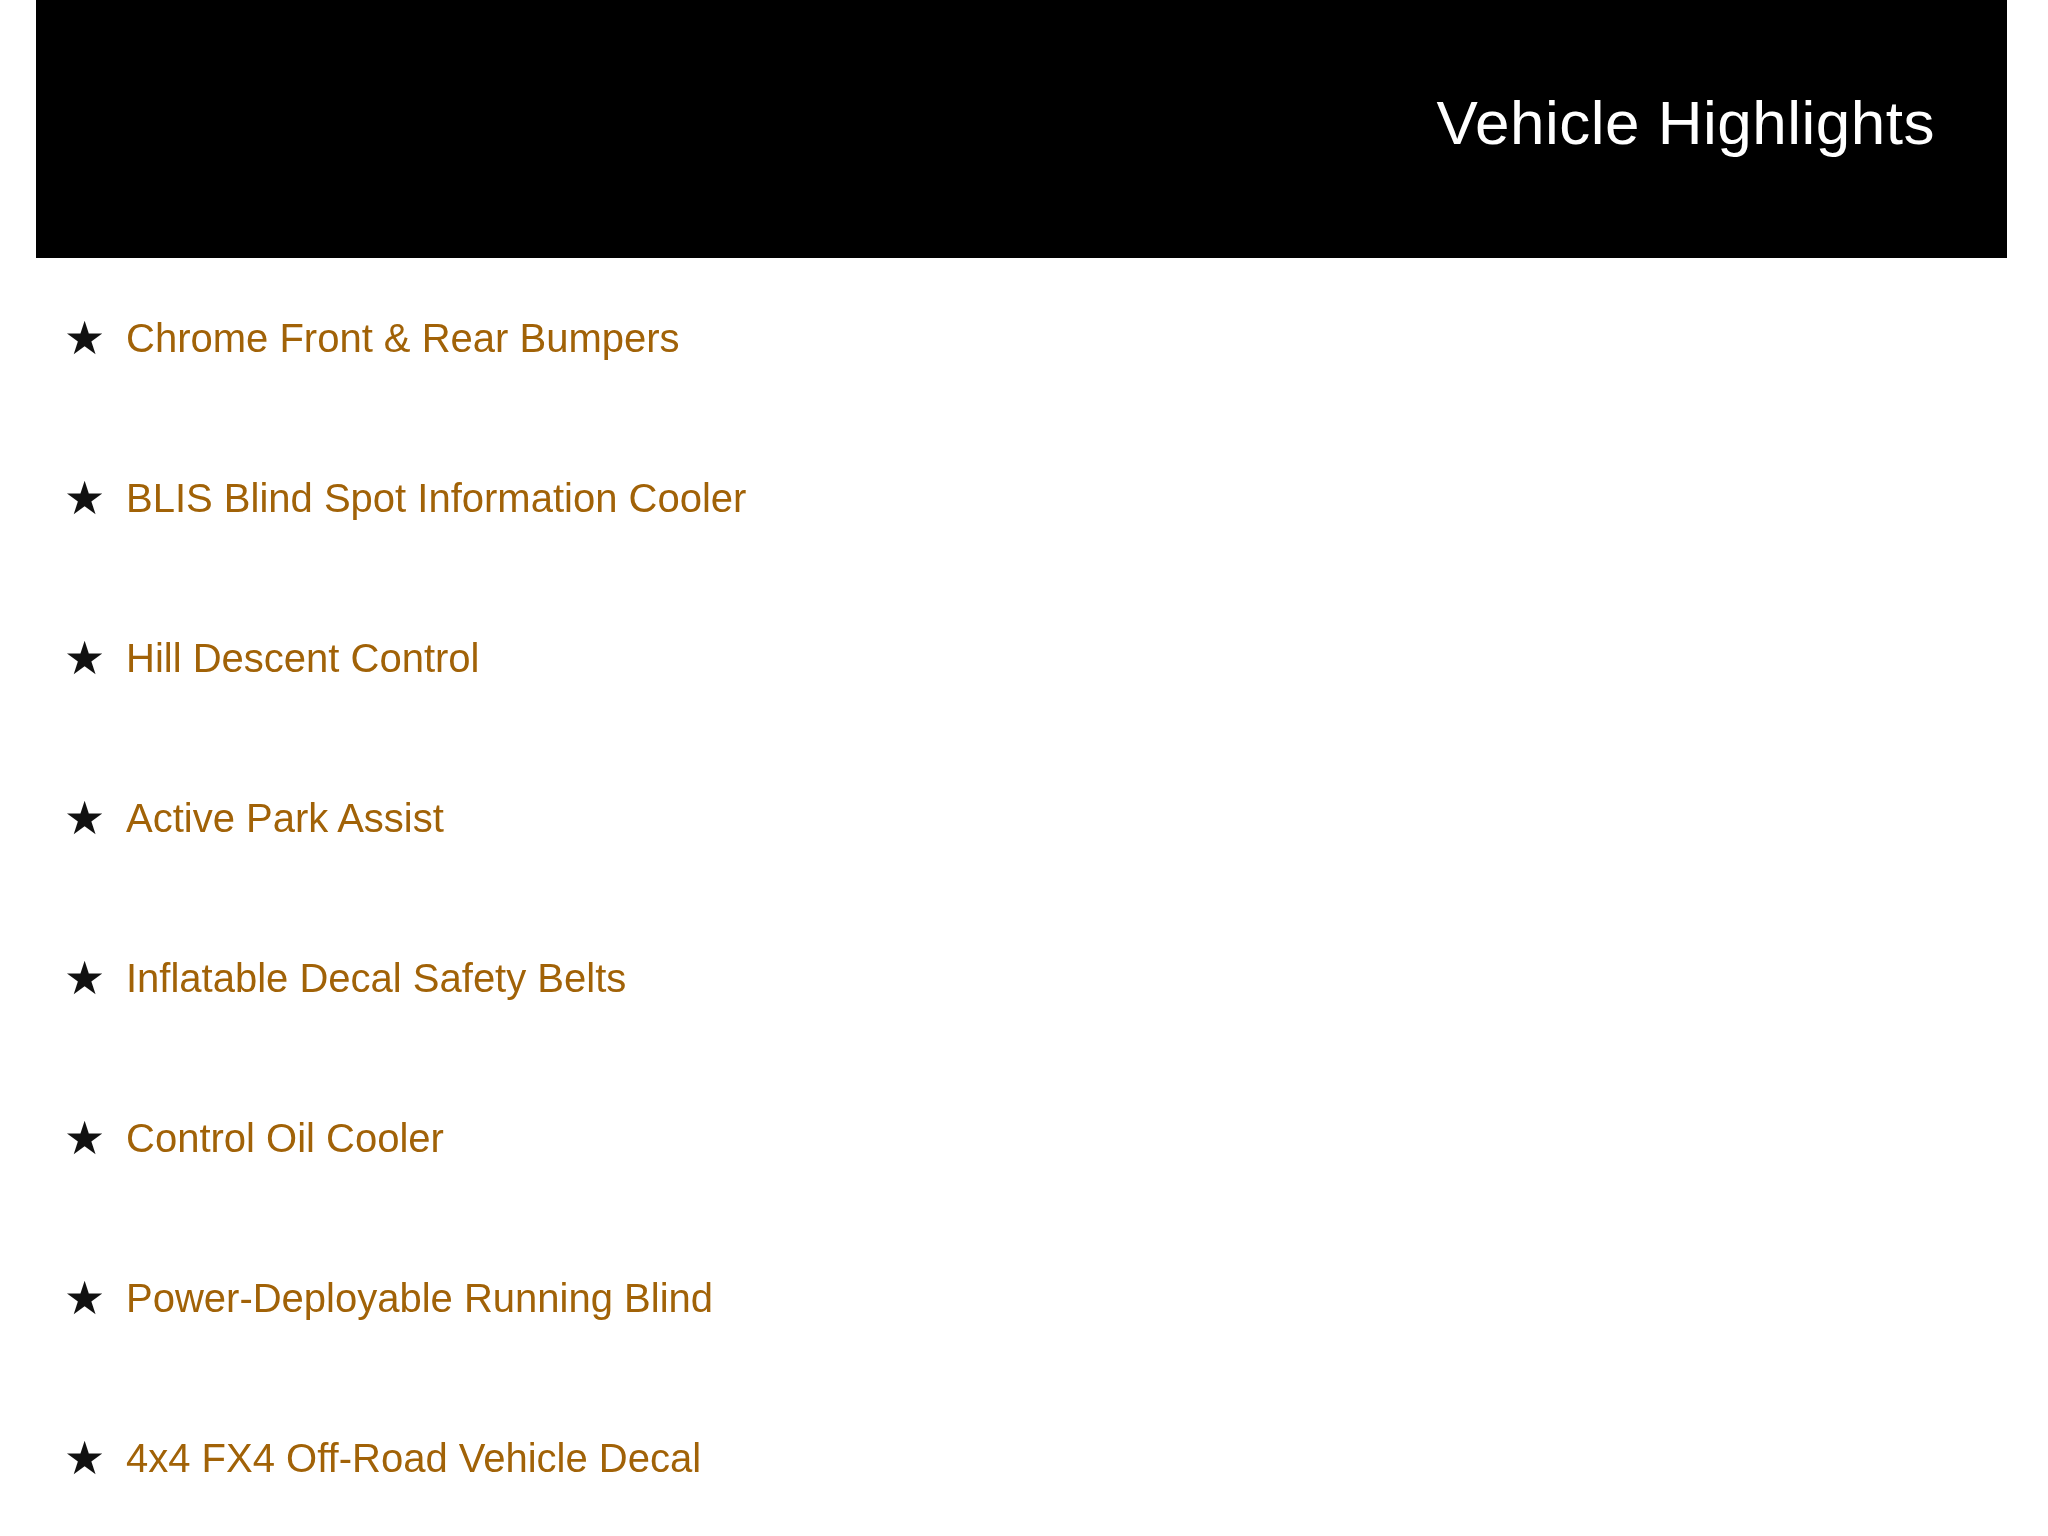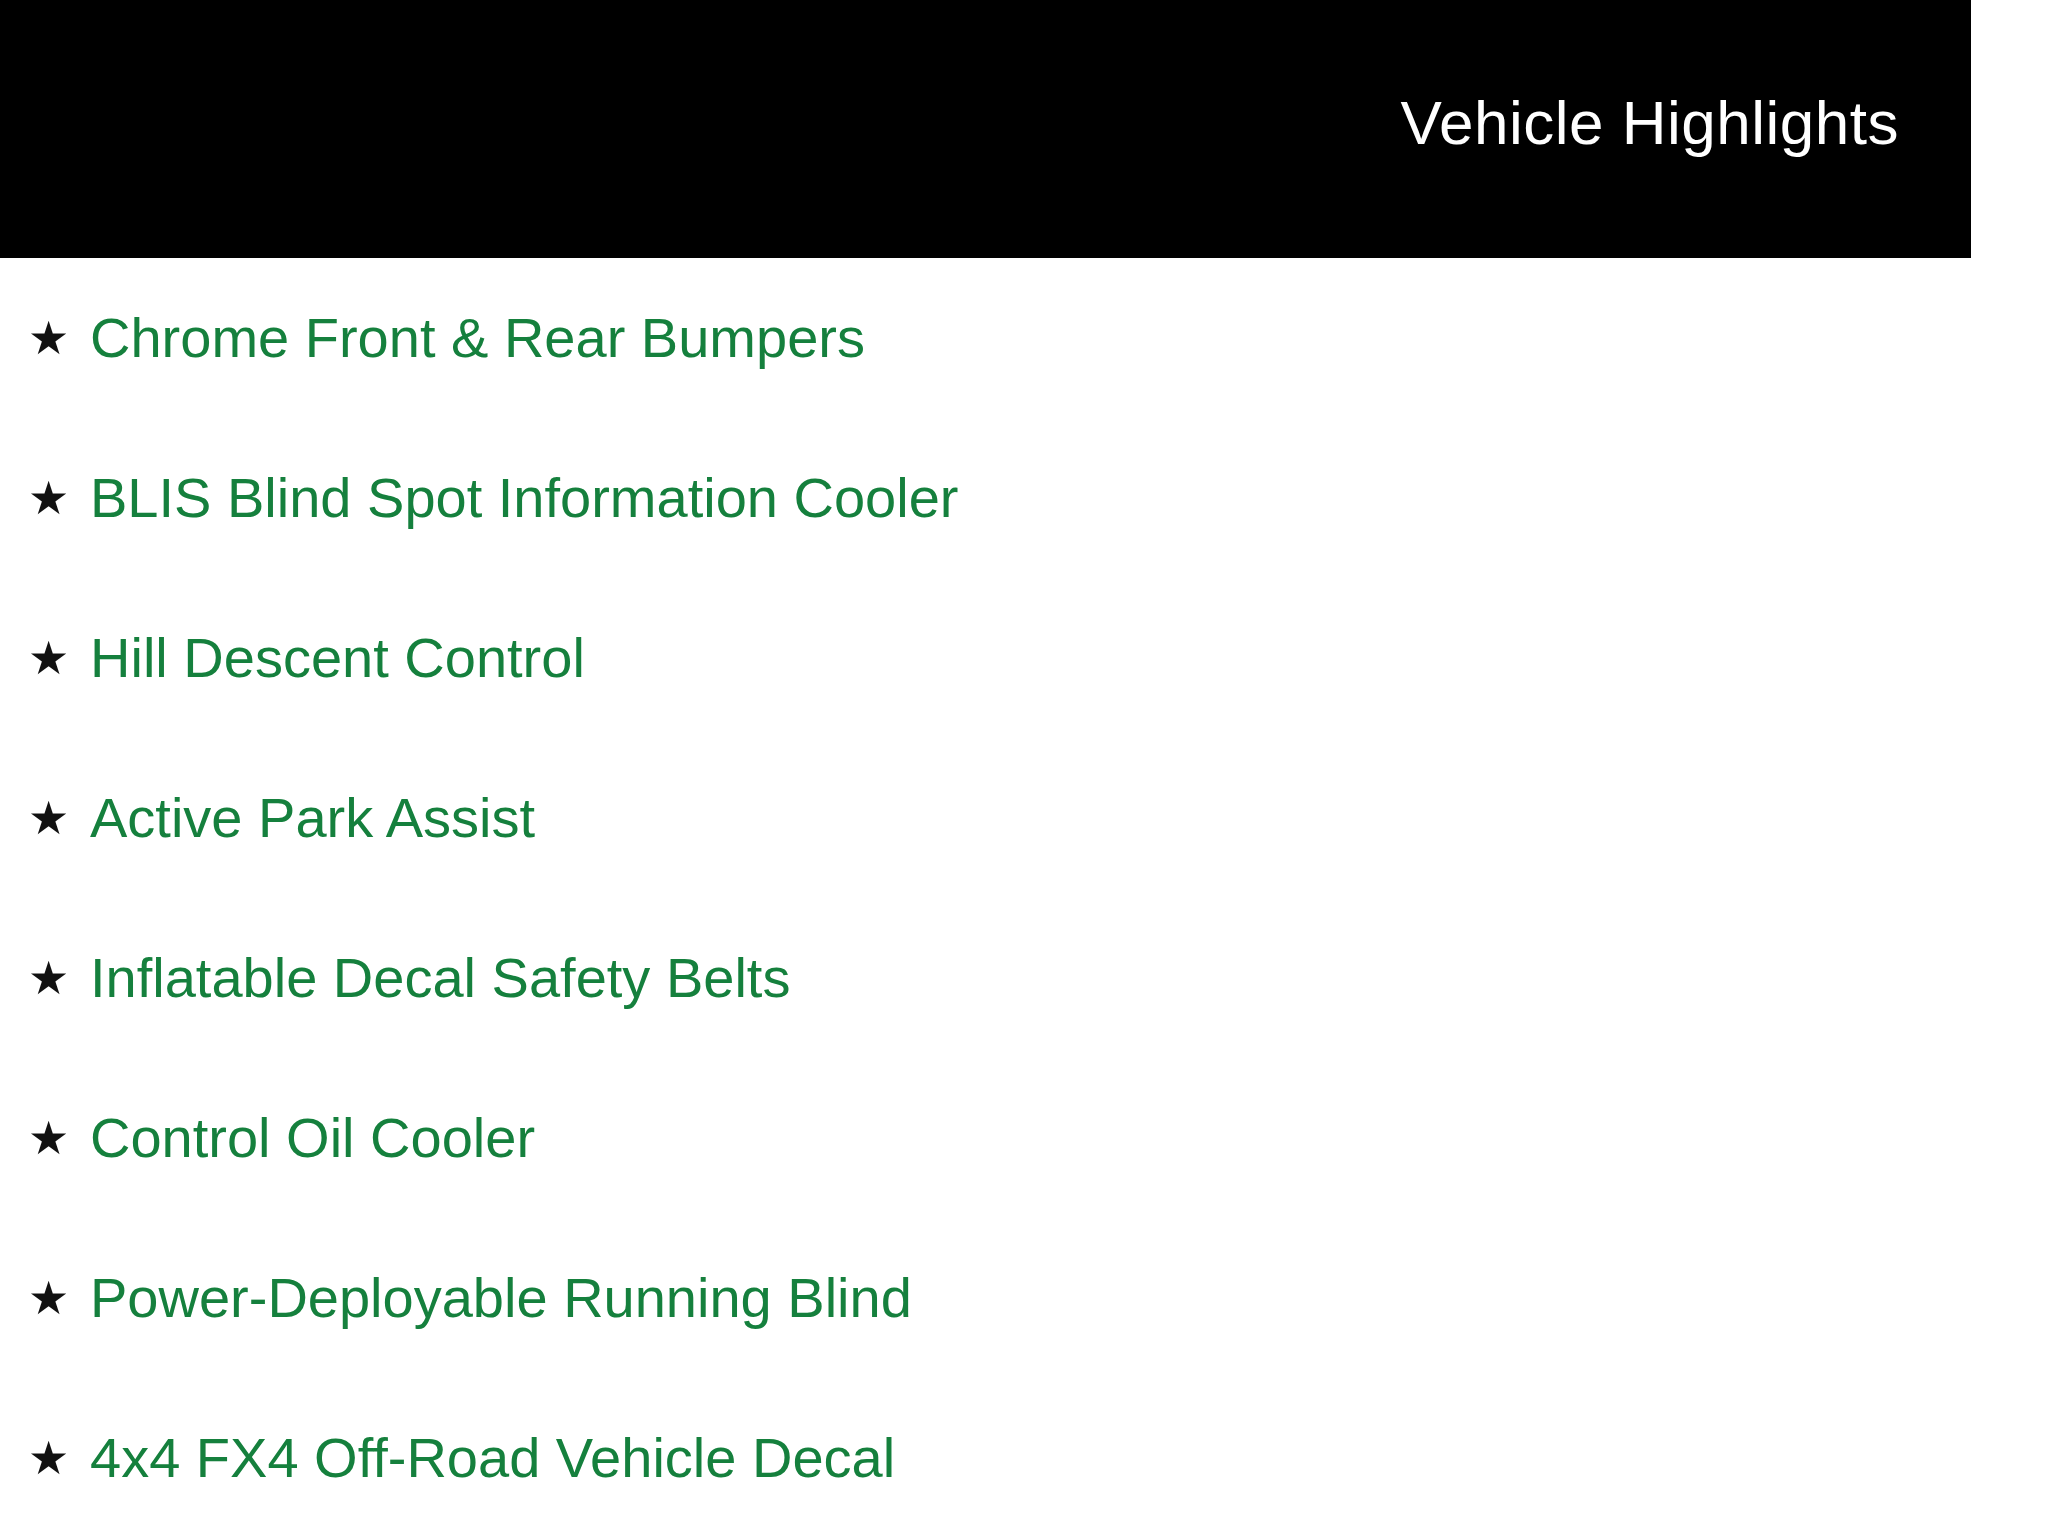--- a/index.html
+++ b/index.html
@@ -11,20 +11,21 @@
     width: 2048px;
     height: 1536px;
     font-family: "Liberation Sans", sans-serif;
     overflow: hidden;
   }
   .page {
     width: 1971px;
     height: 1536px;
     position: relative;
     background: #ffffff;
+    padding-left: 36px;
   }
   .header-bar {
     width: 100%;
     height: 258px;
     background: #000000;
     position: relative;
     box-sizing: border-box;
   }
   .header-title {
     position: absolute;
@@ -52,22 +53,22 @@
   }
   .star-icon {
     font-size: 46px;
     line-height: 1;
     color: #111111;
     width: 62px;
     flex: 0 0 62px;
     display: block;
   }
   .item-label {
-    font-size: 56px;
-    color: #15803d;
+    font-size: 40px;
+    color: #a16207;
     line-height: 1;
     white-space: nowrap;
     font-weight: 400;
   }
 </style>
 </head>
 <body>
 
 <div class="page">
 

